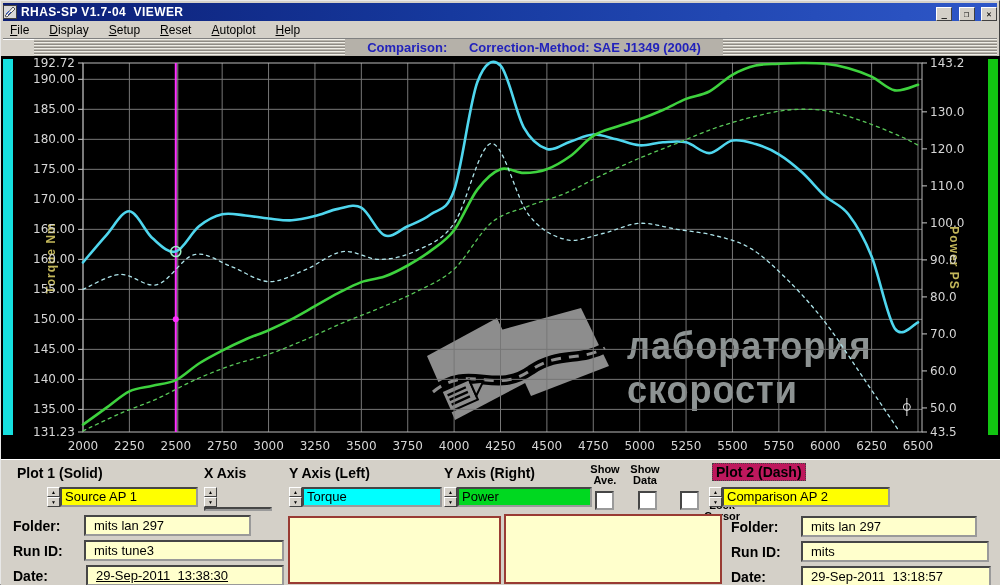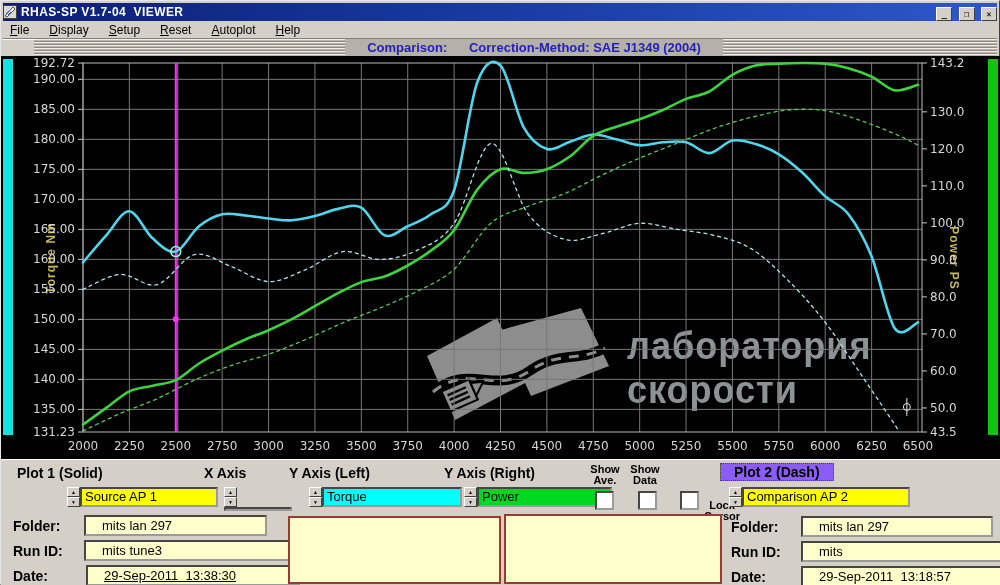--- a/index.html
+++ b/index.html
@@ -43,28 +43,28 @@
   #chart-svg{position:absolute;left:0;top:0;z-index:2;}
   .watermark{position:absolute;left:418px;top:248px;z-index:1;display:flex;align-items:center;
              opacity:0.92;}
   .wm-text{margin-left:8px;color:#9aa0a0;font-weight:bold;font-size:38px;line-height:44px;
            letter-spacing:1px;transform:scaleX(0.95);transform-origin:left;}
   
   .panel{position:absolute;left:0;top:458px;width:1000px;height:127px;background:#d4d0c8;
          border-top:1px solid #fff;font-size:14px;}
   .plabel{position:absolute;font-weight:bold;color:#000;white-space:nowrap;}
   .plabel.small{font-size:11px;line-height:11px;text-align:center;}
-  .combo{position:absolute;height:20px;display:flex;margin-left:20px;}
+  .combo{position:absolute;height:20px;display:flex;}
   .spinner{width:13px;height:20px;display:flex;flex-direction:column;flex:0 0 auto;}
   .spin-btn{flex:1;background:#d4d0c8;border:1px solid;border-color:#fff #404040 #404040 #fff;
             font-size:5px;line-height:7px;text-align:center;padding:0;color:#000;}
   .combo-field{height:16px;border:2px inset #9a9a9a;padding:0 3px;font-size:13px;
             line-height:16px;white-space:nowrap;overflow:hidden;color:#000;}
   .cream-input{position:absolute;background:#ffffcc;border:2px inset #9a9a9a;height:15px;
-            font-size:13px;color:#000;padding:1px 16px;font-family:"Liberation Sans",sans-serif;}
+            font-size:13px;color:#000;padding:1px 8px;font-family:"Liberation Sans",sans-serif;}
   .comment-box{position:absolute;background:#ffffcc;border:2px solid #993b33;resize:none;
             font-family:"Liberation Sans",sans-serif;}
   .checkbox{position:absolute;width:15px;height:15px;background:#fff;
             border:2px inset #9a9a9a;}
 </style>
 </head>
 <body>
 
 <div class="window">
 
@@ -237,21 +237,21 @@
 
     <div class="axis-title left">Torque Nm</div>
     <div class="axis-title right">Power PS</div>
   </div>
 
   <div class="panel">
     <div class="plabel" style="left:16px;top:5px;">Plot 1 (Solid)</div>
     <div class="plabel" style="left:203px;top:5px;">X Axis</div>
     <div class="plabel" style="left:288px;top:5px;">Y Axis (Left)</div>
     <div class="plabel" style="left:443px;top:5px;">Y Axis (Right)</div>
-    <div class="plabel" style="left:711px;top:3px;background:#8b5cf6;border:1px dotted #444;padding:0 13px;margin-left:8px;">Plot 2 (Dash)</div>
+    <div class="plabel" style="left:711px;top:3px;background:#be185d;border:1px dotted #444;padding:0 3px;">Plot 2 (Dash)</div>
 
     <div class="plabel small" style="left:586px;top:4px;width:36px;">
       <div>Show</div>
       <div>Ave.</div>
     </div>
     <div class="plabel small" style="left:626px;top:4px;width:36px;">
       <div>Show</div>
       <div>Data</div>
     </div>
     <div class="plabel small" style="left:700px;top:4px;width:42px;margin-top:36px;">

